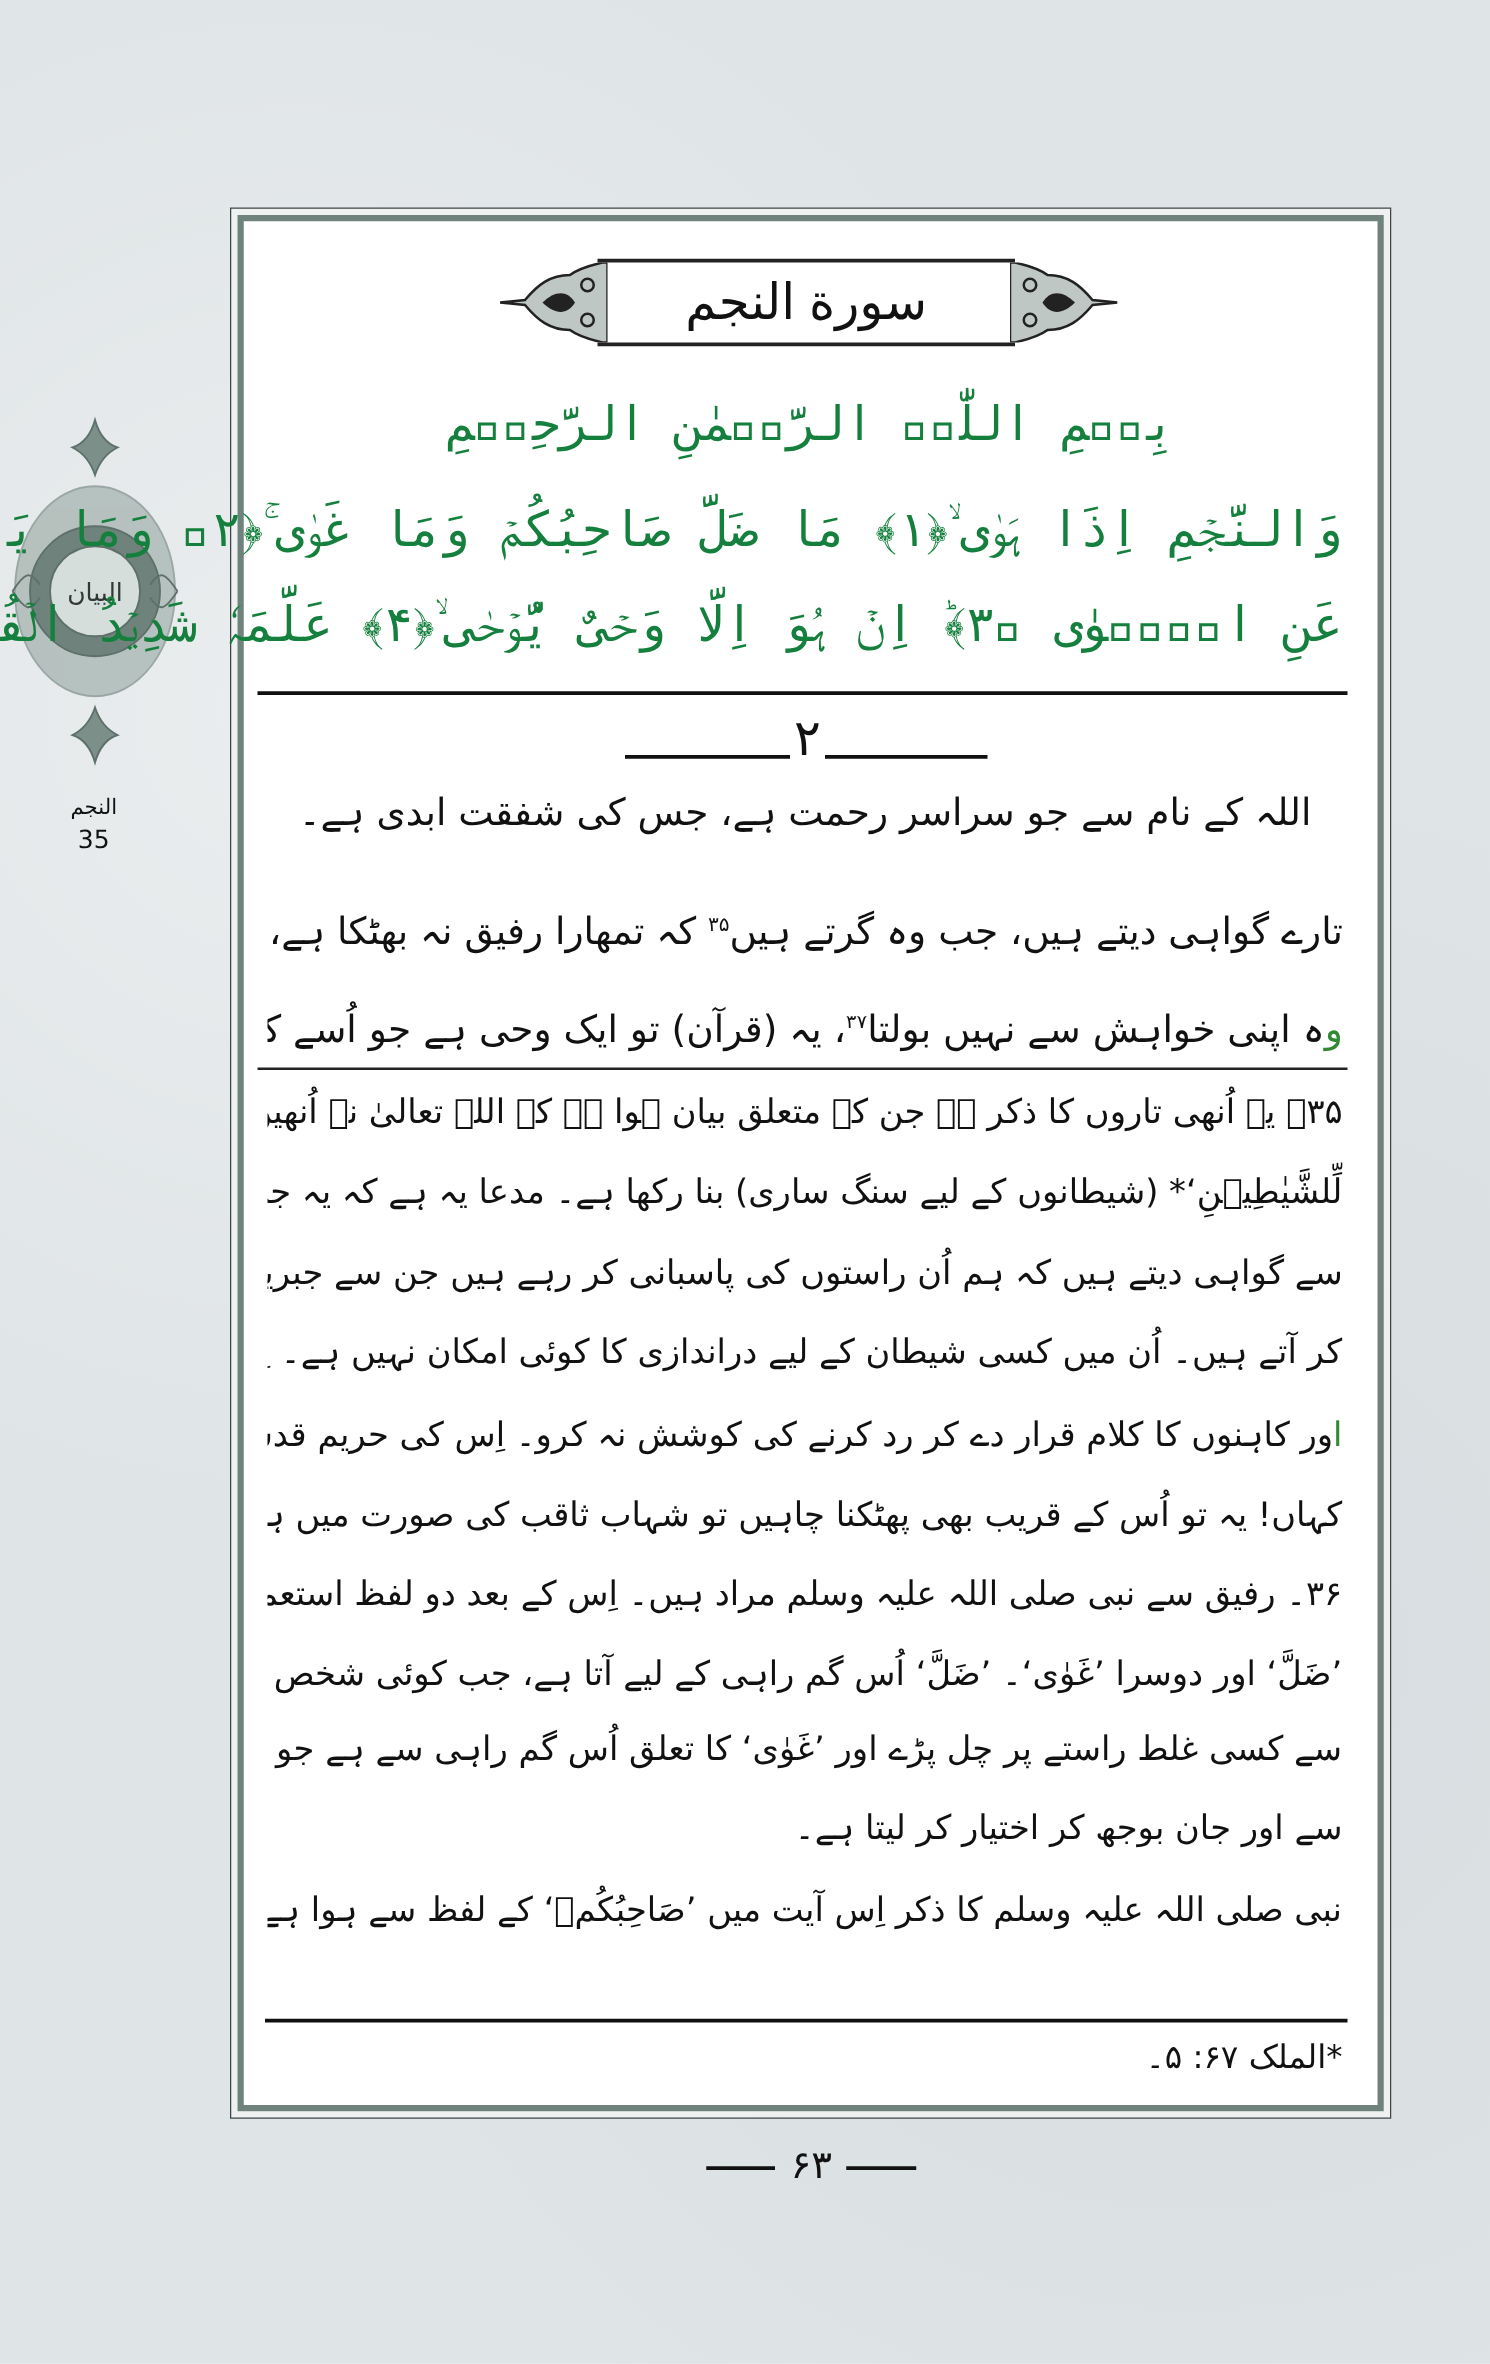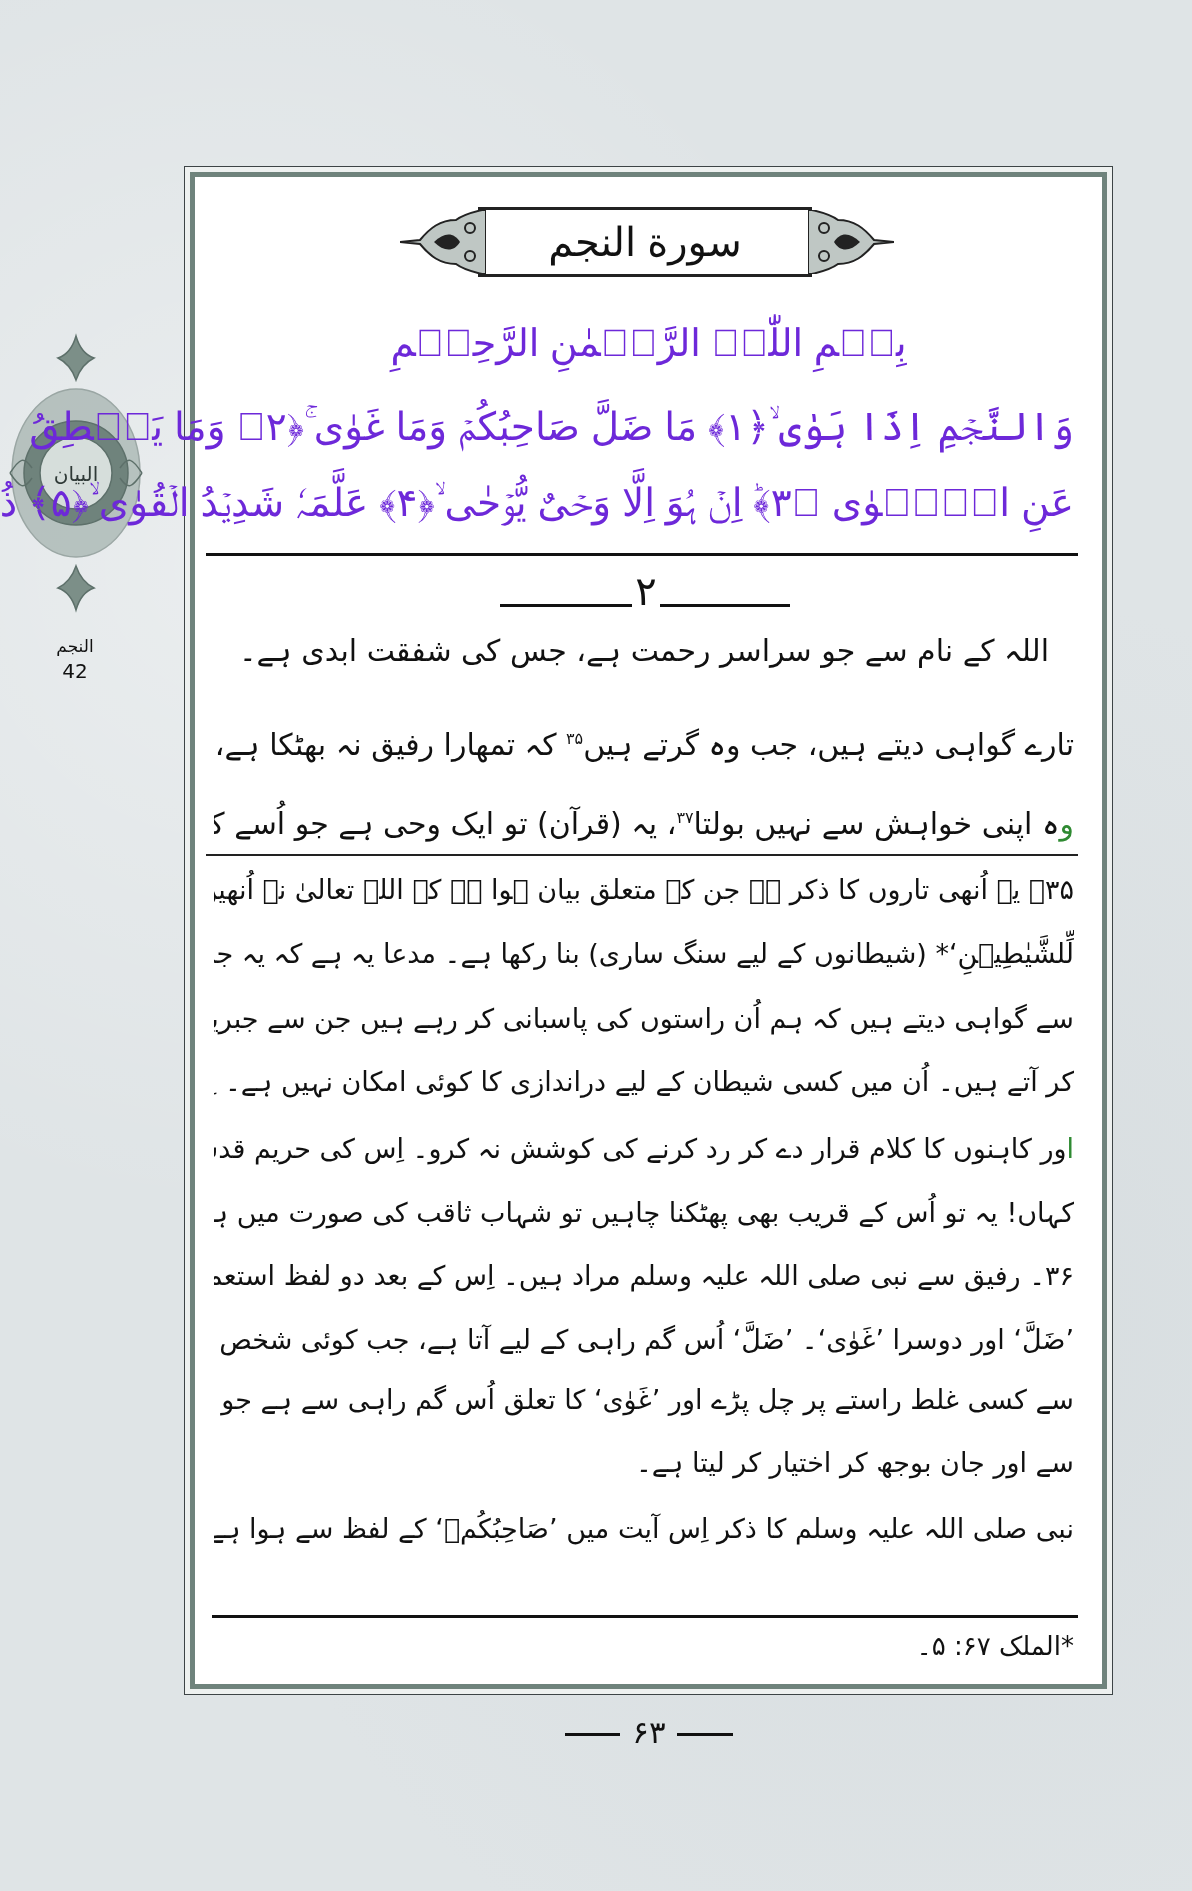--- a/index.html
+++ b/index.html
@@ -18,21 +18,21 @@
   .frame-inner { left:199px; top:182px; width:899px; height:1500px; background:#ffffff; }
   
   .cartouche { left:478px; top:207px; width:334px; height:70px; border-top:3px solid #222; border-bottom:3px solid #222; box-sizing:border-box; }
   .orn { top:210px; width:86px; height:64px; }
   .orn-left { left:400px; }
   .orn-right { left:808px; }
   .title {
     left:478px; top:210px; width:334px; height:64px; line-height:64px; text-align:center;
     font-size:40px; color:#111; direction:rtl; font-family:Liberation Sans, sans-serif;
   }
-  .ar { direction:rtl; text-align:center; color:#6d28d9; white-space:nowrap; font-family:Liberation Sans, sans-serif; }
+  .ar { direction:rtl; text-align:center; color:#15803d; white-space:nowrap; font-family:Liberation Mono, monospace; }
   .bism { left:199px; width:899px; top:318px; height:50px; font-size:38px; line-height:50px; }
   .verse { left:222px; width:852px; height:62px; font-size:39px; line-height:62px; text-align:justify; text-align-last:justify; }
   .verse1 { top:396px; }
   .verse2 { top:472px; }
   .rule-thick { height:3px; background:#111; }
   .section-mark { left:500px; top:572px; width:290px; height:42px; }
   .section-mark .dash { position:absolute; top:32px; height:3px; background:#111; }
   .section-num { position:absolute; left:132px; top:-4px; width:28px; text-align:center; font-size:40px; line-height:46px; color:#111; }
   .tr { left:214px; width:860px; height:50px; font-size:30px; line-height:50px; direction:rtl; color:#111; white-space:nowrap; overflow:hidden; }
   .tr-center { text-align:center; }
@@ -64,21 +64,21 @@
       <circle cx="74" cy="145" r="52" fill="#6f837c"></circle>
       <circle cx="74" cy="145" r="36" fill="#d6dedb"></circle>
       <path d="M8 145 C18 130, 22 128, 30 140 M140 145 C130 130, 126 128, 118 140" fill="none"></path>
       <path d="M8 145 C18 160, 22 162, 30 150 M140 145 C130 160, 126 162, 118 150" fill="none"></path>
     </g>
     <text x="74" y="153" text-anchor="middle" font-size="20" fill="#2f3a37" font-family="DejaVu Sans, sans-serif">البیان</text>
   </svg>
 </div>
 <div class="abs side-label">
   <span class="l1">النجم</span>
-  <span class="l2">42</span>
+  <span class="l2">35</span>
 </div>
 
 <div class="abs frame-outer"></div>
 <div class="abs frame-band"></div>
 <div class="abs frame-inner"></div>
 
 <svg class="abs orn orn-left" viewBox="0 0 86 64">
   <path d="M0 32 L20 30 C30 18, 40 10, 56 10 C64 4, 74 2, 82 0 L86 0 L86 64 L82 64 C74 62,64 60,56 54 C40 54,30 46,20 34 Z" fill="#bfc7c4" stroke="#222" stroke-width="2"></path>
   <path d="M34 32 C44 22, 54 22, 60 32 C54 42, 44 42, 34 32Z" fill="#222"></path>
   <circle cx="70" cy="18" r="5" fill="none" stroke="#222" stroke-width="2"></circle>

